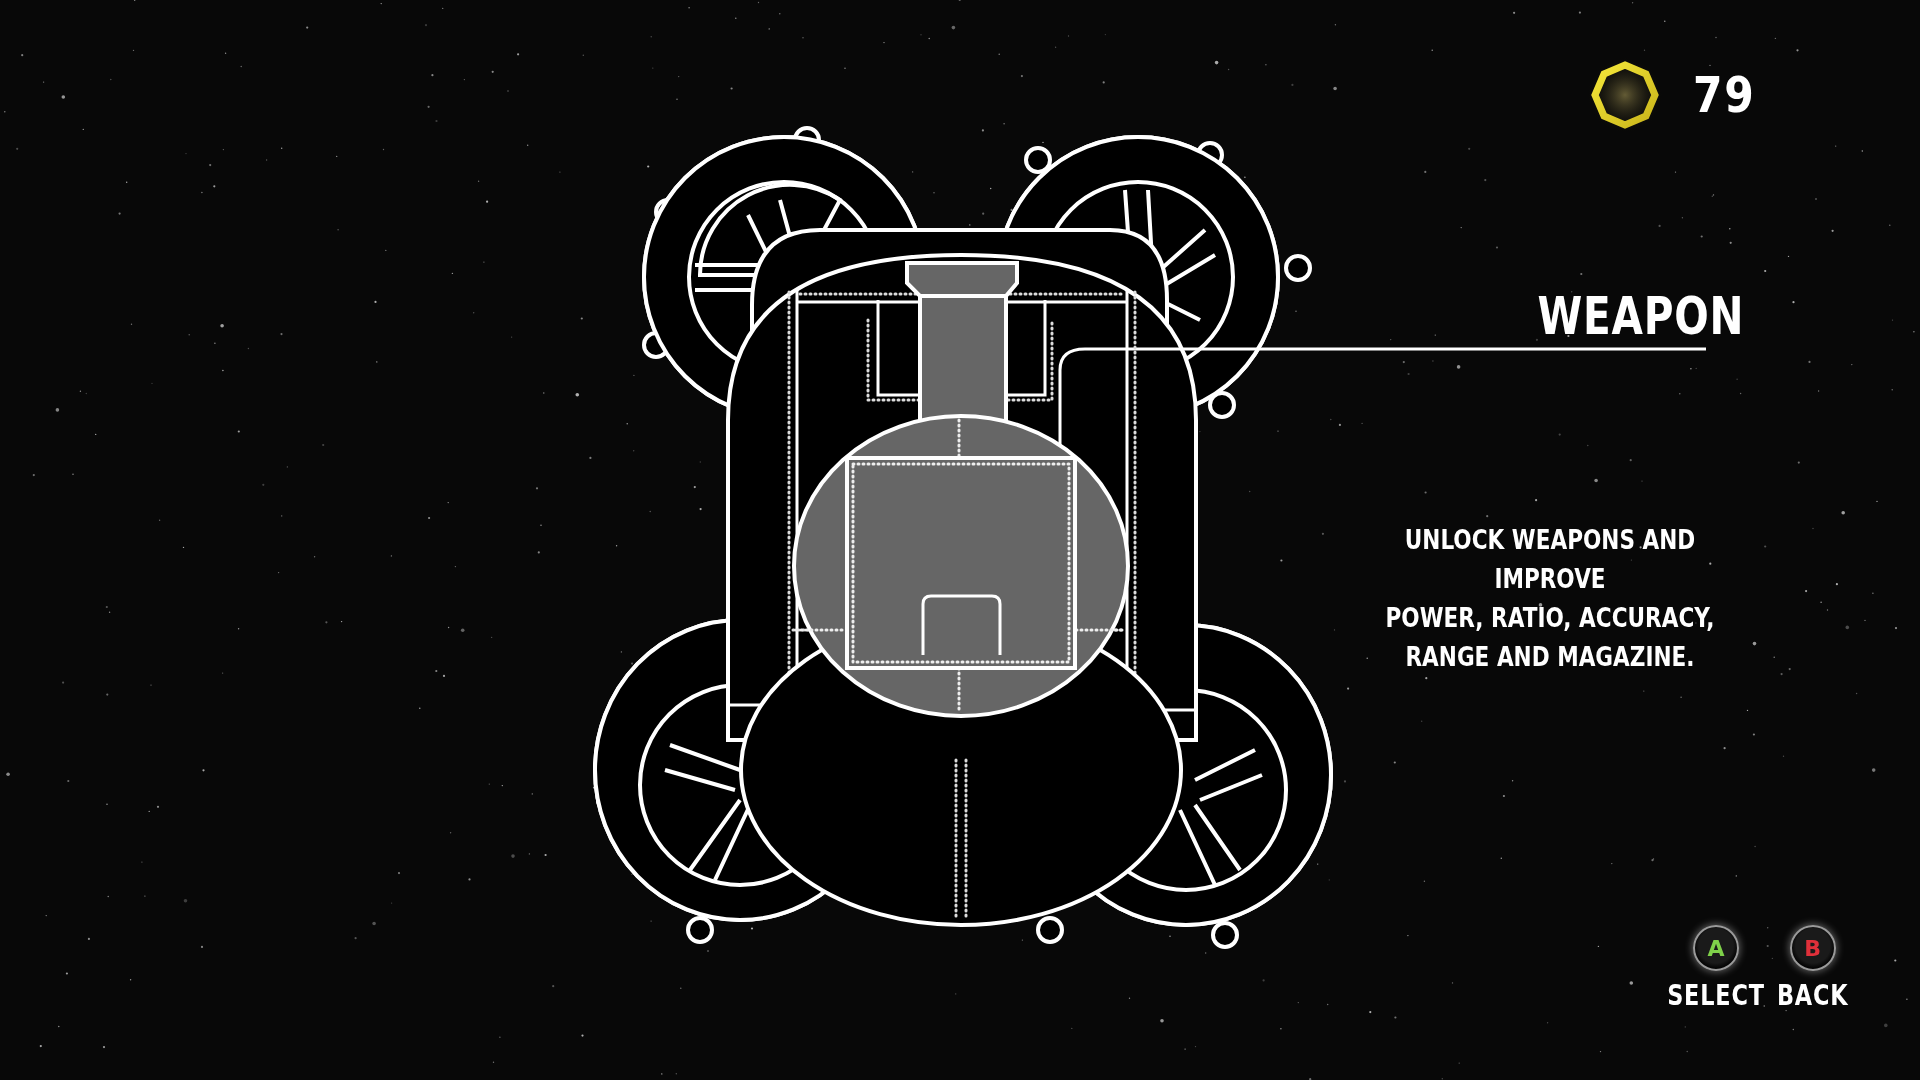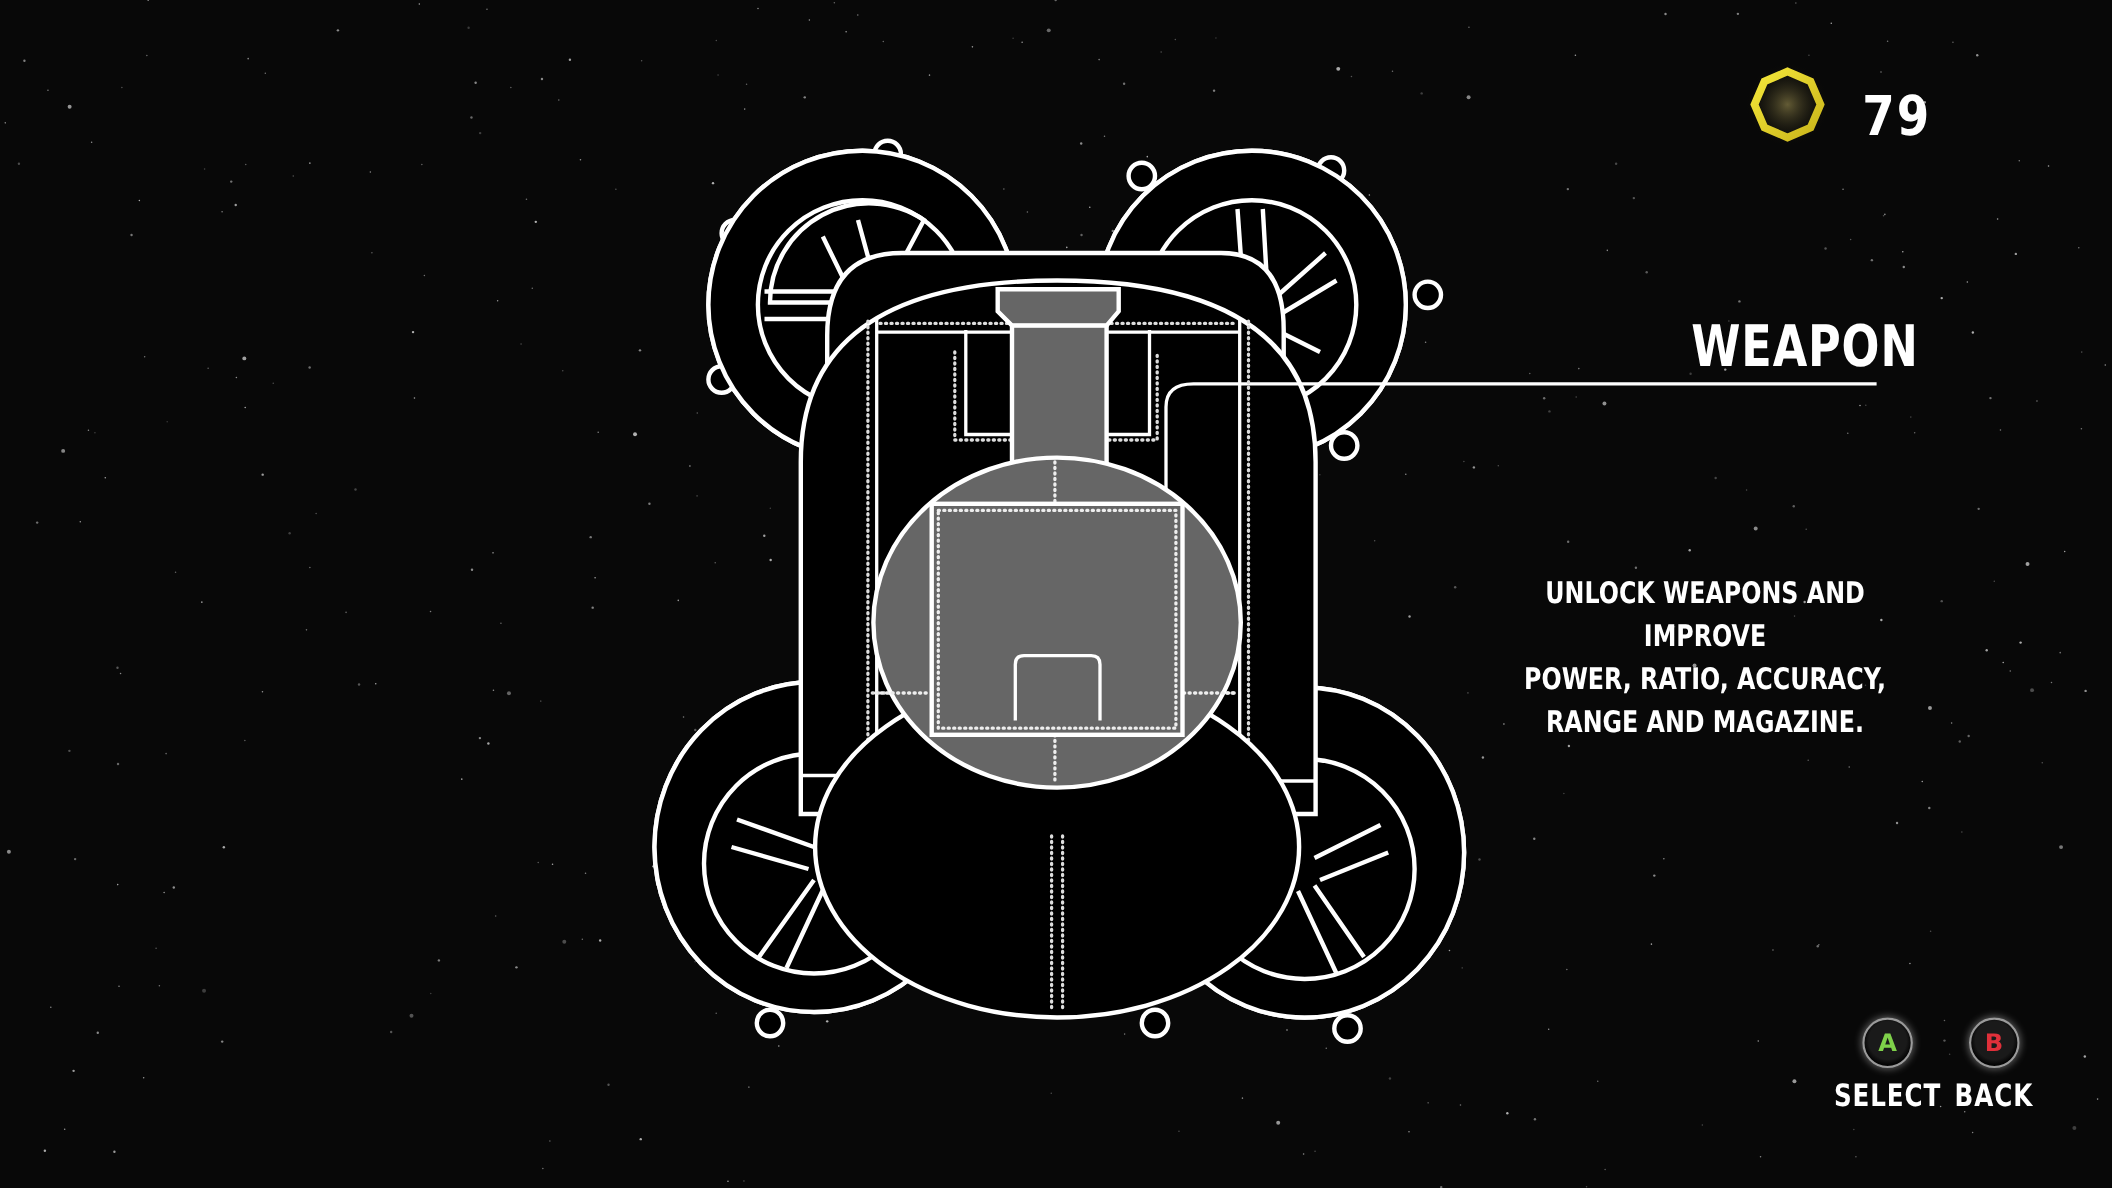--- a/index.html
+++ b/index.html
@@ -5,21 +5,21 @@
   html, body { margin:0; padding:0; }
   body {
     width:1920px; height:1080px; overflow:hidden; position:relative;
     background:#080808;
     font-family:"DejaVu Sans", sans-serif;
     color:#fff;
   }
   #stars { position:absolute; inset:0; }
   #ship { position:absolute; left:0; top:0; }
   .currency {
-    position:absolute; left:1585px; top:55px; display:flex; align-items:flex-end; gap:28px;
+    position:absolute; left:1585px; top:55px; display:flex; align-items:center; gap:28px;
   }
   .coin { width:80px; height:80px; position:relative; }
   .coin-count {
     font-family:"DejaVu Sans", sans-serif; font-weight:bold; font-size:50px;
     letter-spacing:2px; transform:scaleX(0.85); transform-origin:left center;
   }
   .section-title {
     position:absolute; left:1490px; top:286px; width:216px; text-align:right;
     font-family:"DejaVu Sans", sans-serif; font-weight:bold; font-size:52px; line-height:60px;
     transform:scaleX(0.78); transform-origin:right center; letter-spacing:1px;

